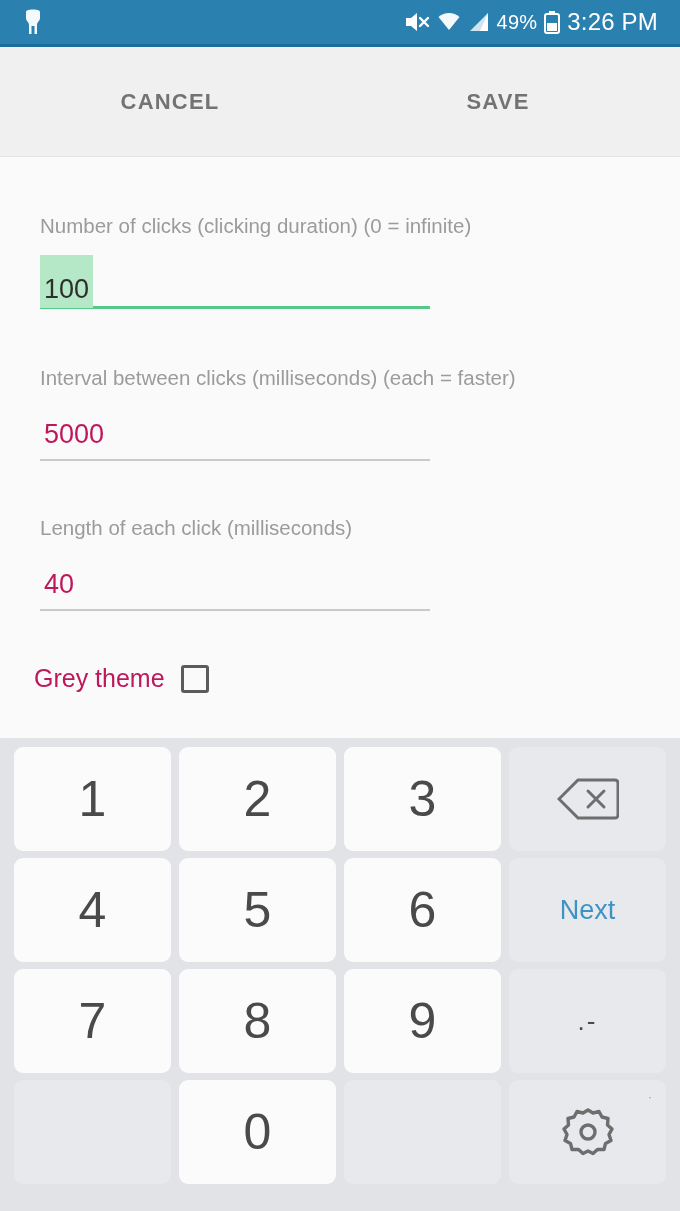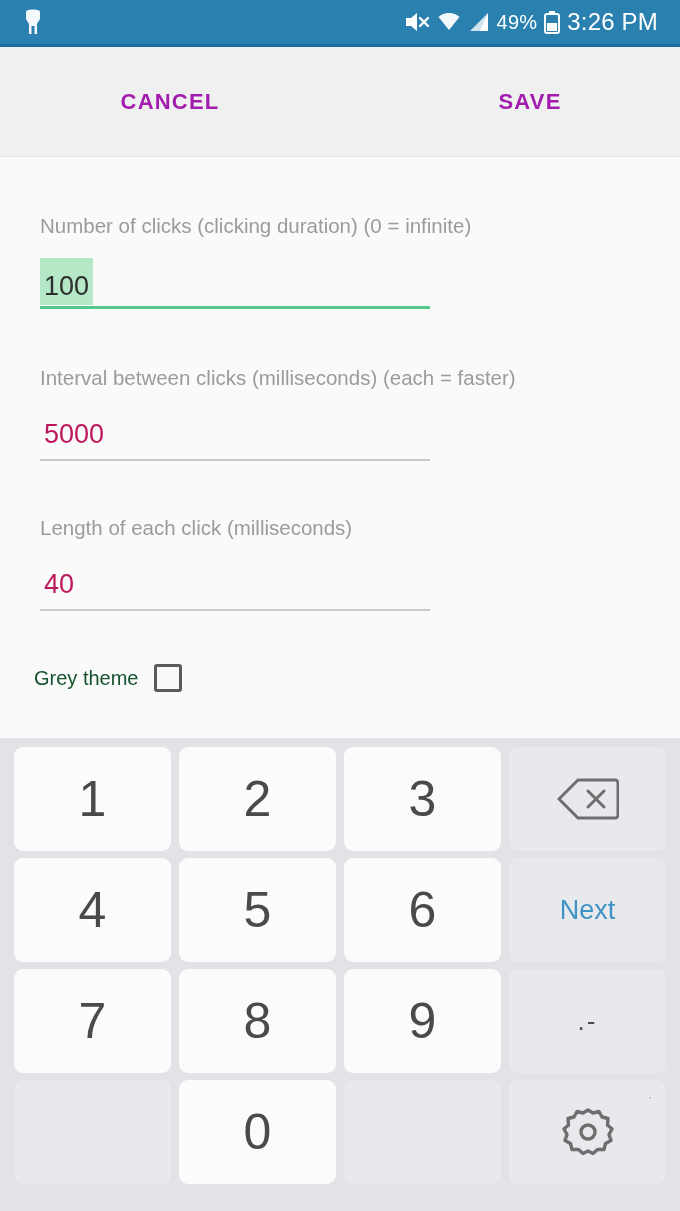--- a/index.html
+++ b/index.html
@@ -49,31 +49,31 @@
     background: #f0f0f0;
     border-bottom: 1px solid #e4e4e4;
   }
   .action-btn {
     position: absolute;
     top: 0;
     height: 110px;
     display: flex;
     align-items: center;
     justify-content: center;
-    color: #a21caf;
+    color: #737373;
     font-size: 22px;
     font-weight: bold;
     letter-spacing: 1.2px;
     background: none;
     border: none;
     font-family: "Liberation Sans", sans-serif;
     cursor: pointer;
   }
   .cancel-btn { left: 60px; width: 220px; }
-  .save-btn   { left: 420px; width: 220px; }
+  .save-btn   { left: 388px; width: 220px; }
 
   
   .form-area {
     position: absolute;
     top: 176px; left: 0;
     width: 680px; height: 580px;
     background: #fafafa;
   }
   .field { position: absolute; left: 40px; width: 390px; }
   .field-label {
@@ -94,36 +94,36 @@
   .field-input-row.focused { border-bottom: 3px solid #55c98a; }
   .field-value {
     font-size: 27px;
     color: #be185d;
     padding-left: 4px;
     line-height: 32px;
   }
   .field-value.selected {
     background: #b4e8c6;
     color: #2e2e2e;
-    padding: 12px 4px 3px 4px;
+    padding: 18px 4px 3px 4px;
   }
 
   .field-1 { top: 38px; }
   .field-2 { top: 190px; }
   .field-3 { top: 340px; }
 
   
   .checkbox-row {
     position: absolute;
     left: 34px; top: 488px;
     display: flex;
     align-items: center;
     gap: 16px;
   }
-  .checkbox-label { color: #14532d; font-size: 20px; }
+  .checkbox-label { color: #be185d; font-size: 25px; }
   .checkbox-box {
     width: 28px; height: 28px;
     border: 3px solid #5b5b5b;
     border-radius: 3px;
     background: #fafafa;
   }
 
   
   .keyboard {
     position: absolute;

